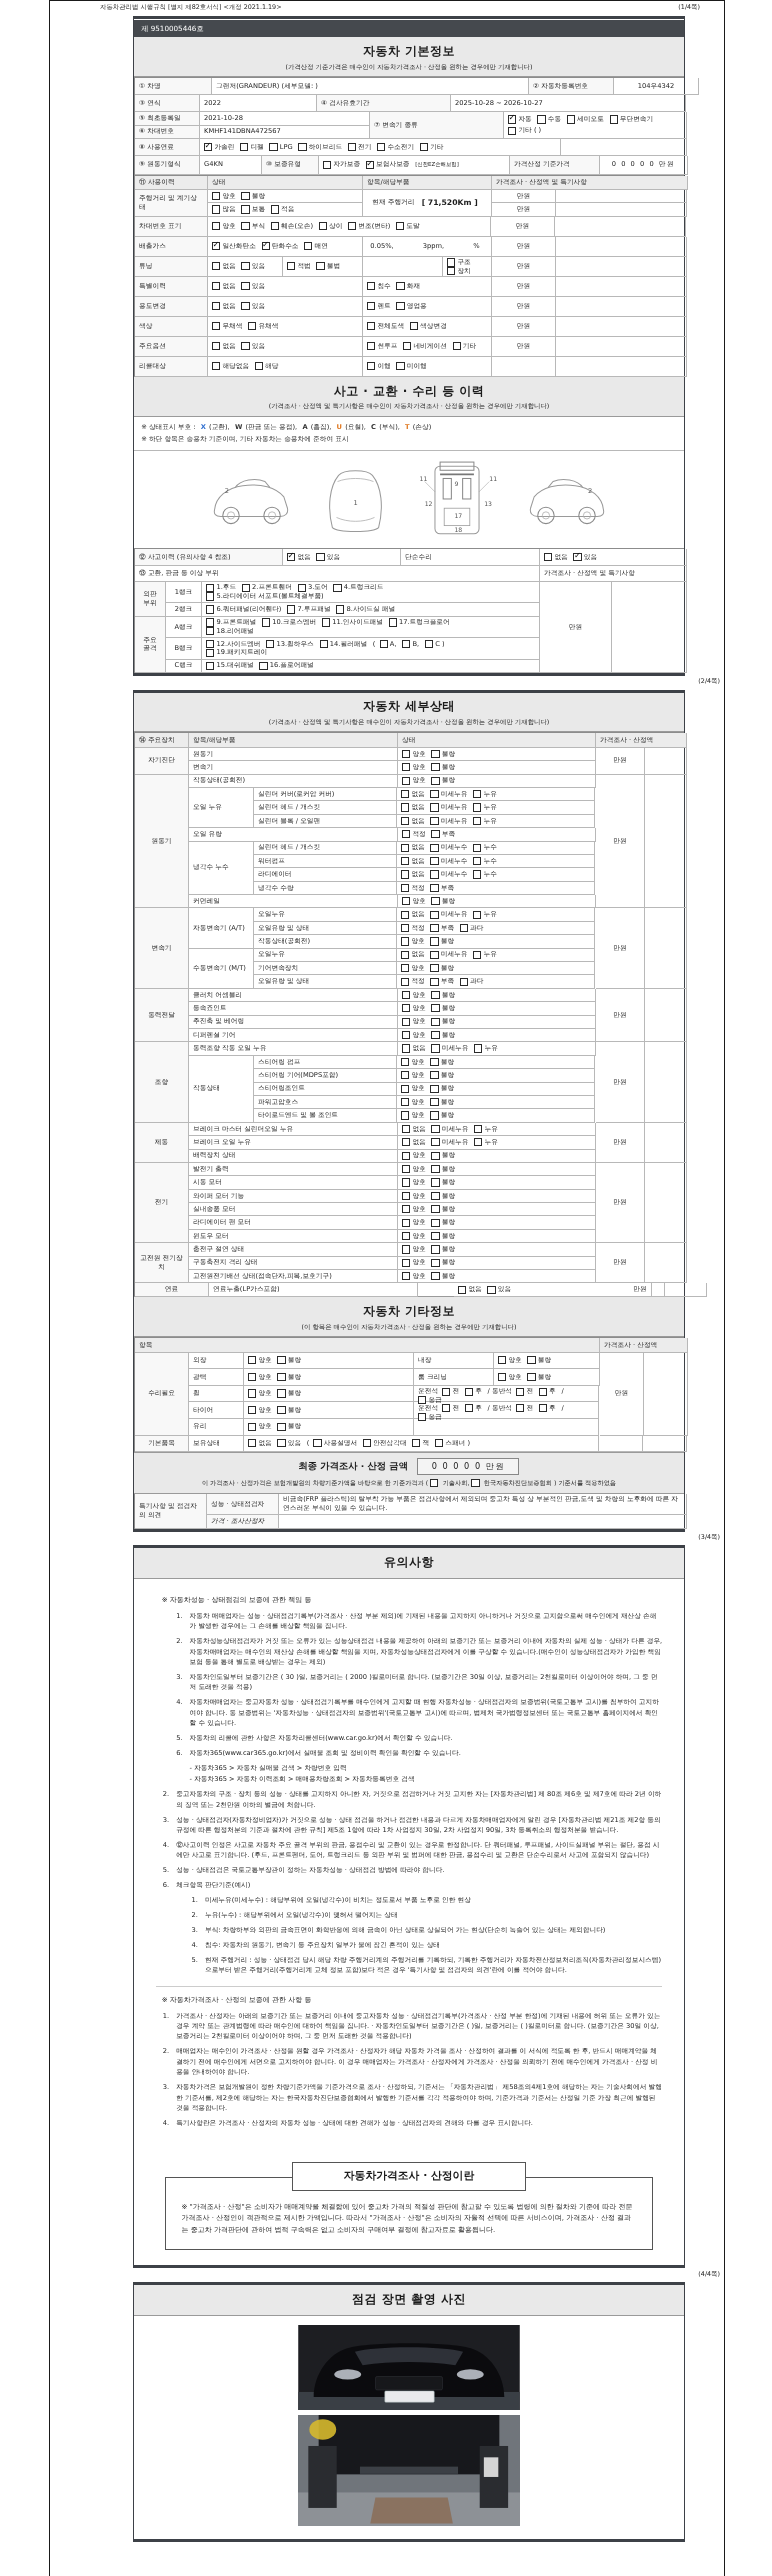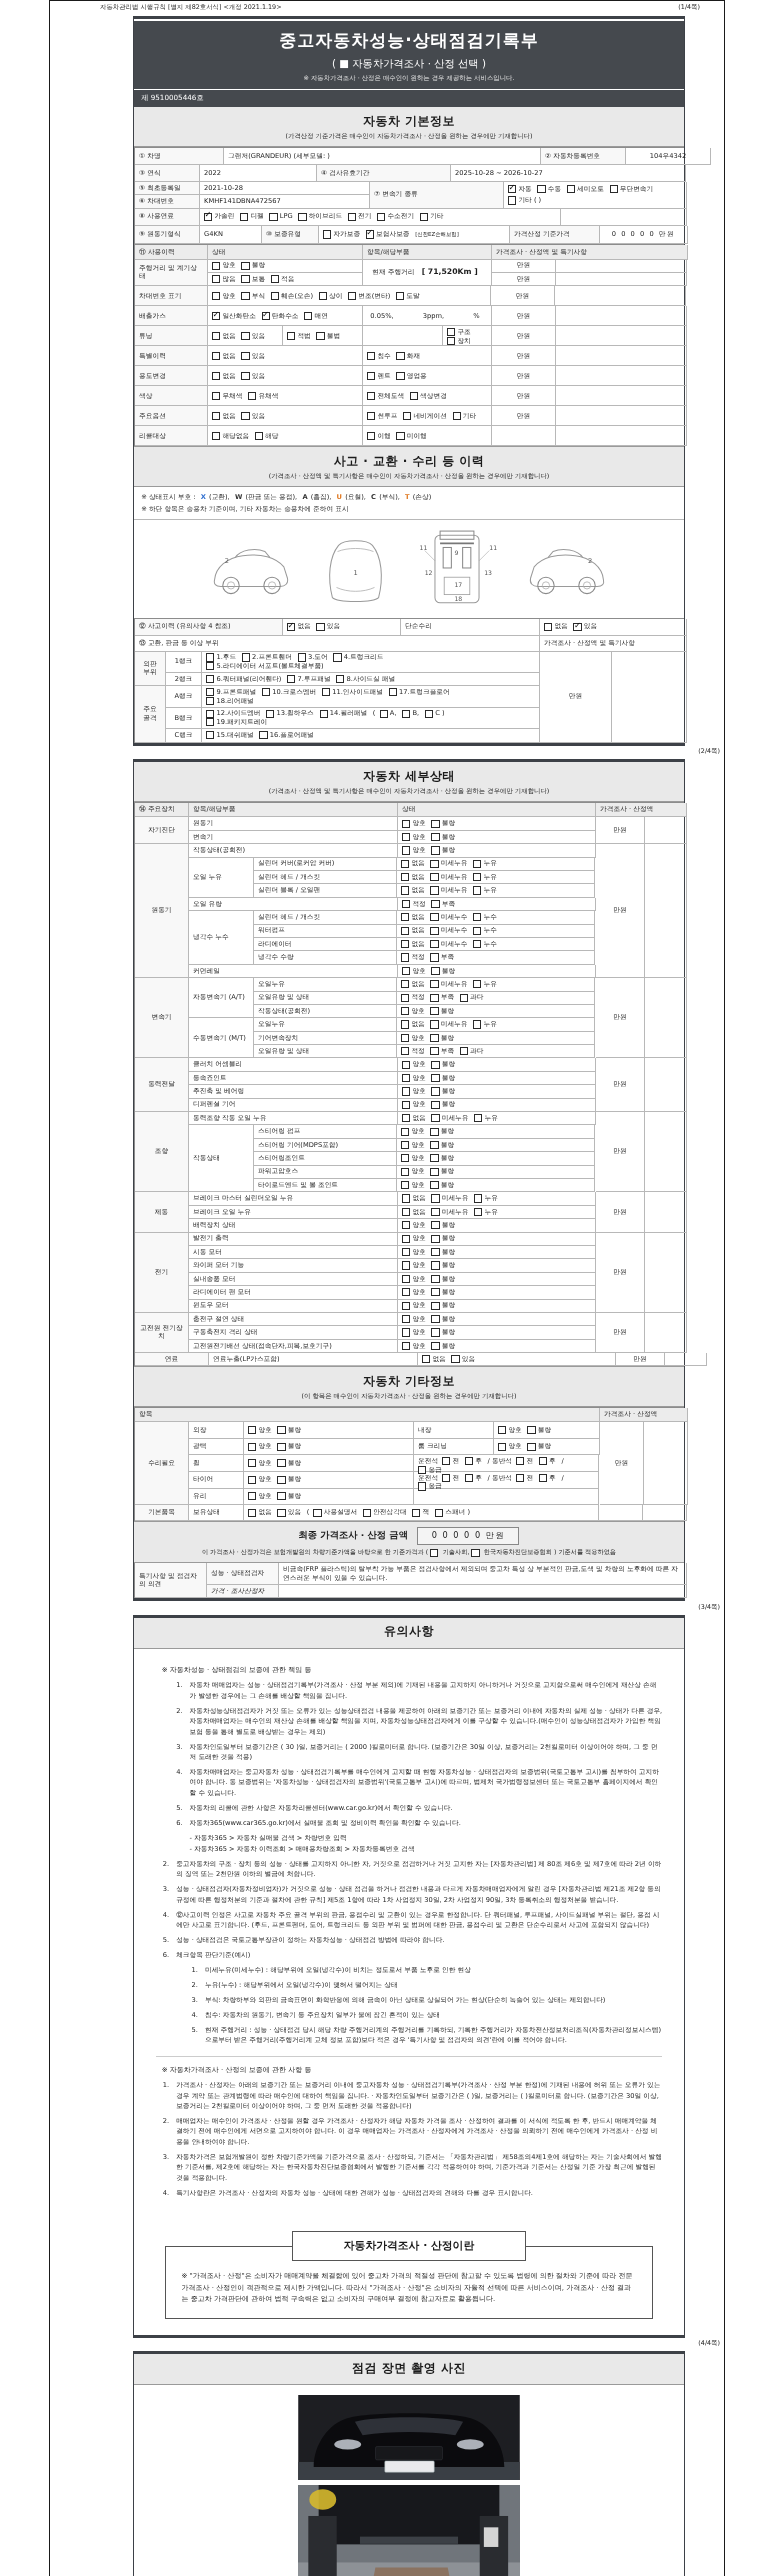--- a/index.html
+++ b/index.html
@@ -71,34 +71,29 @@
 <div class="frame"></div>
 
 <div class="toprow">
   <span>자동차관리법 시행규칙 [별지 제82호서식] &lt;개정 2021.1.19&gt;</span>
   <span>(1/4쪽)</span>
 </div>
 
 <div class="doc">
 
   <div class="page">
-    <div class="darkhead">
-      <div class="t">중고자동차성능·상태점검기록부</div>
-      <div class="s">( ■ 자동차가격조사 · 산정 선택 )</div>
-      <div class="n">※ 자동차가격조사 · 산정은 매수인이 원하는 경우 제공하는 서비스입니다.</div>
-    </div>
     <div class="docno">제 9510005446호</div>
 
     <div class="band">
       <h2>자동차 기본정보</h2>
       <div class="sub">(가격산정 기준가격은 매수인이 자동차가격조사 · 산정을 원하는 경우에만 기재합니다)</div>
     </div>
     <div class="tbl">
         <div class="trow" style="height: 17px;">
-          <div class="tc lab" style="width: 89px;">① 차명</div>
+          <div class="tc lab" style="width: 77px;">① 차명</div>
           <div class="tc" style="width: 317px;">그랜저(GRANDEUR) (세부모델: )</div>
           <div class="tc lab" style="width: 85px;">② 자동차등록번호</div>
           <div class="tc ctr" style="width: 85px;">104우4342</div>
         </div>
         <div class="trow" style="height: 17px;">
           <div class="tc lab" style="width: 65px;">③ 연식</div>
           <div class="tc" style="width: 117px;">2022</div>
           <div class="tc lab" style="width: 134px;">④ 검사유효기간</div>
           <div class="tc" style="width: 235px;">2025-10-28 ~ 2026-10-27</div>
         </div>
@@ -1353,21 +1348,21 @@
                 </span>
               </div>
             </div>
           </div>
           <div class="tc ctr" style="width: 49px;">만원</div>
           <div class="tc" style="width: 42px;"></div>
         </div>
         <div class="trow">
           <div class="tc lab ctr" style="width: 74px; font-family: Liberation Serif, serif;">연료</div>
           <div class="tc stack" style="width: 407px;">
-            <div class="trow" style="height: 14.4px;">
+            <div class="trow" style="height: 14.4px; gap: 36px;">
               <div class="tc" style="width: 209px;">연료누출(LP가스포함)</div>
               <div class="tc cbcell" style="width: 198px;">
                 <span class="cbw">
                   <span class="cb"></span>
                   <span>없음</span>
                 </span>
                 <span class="cbw">
                   <span class="cb"></span>
                   <span>있음</span>
                 </span>

